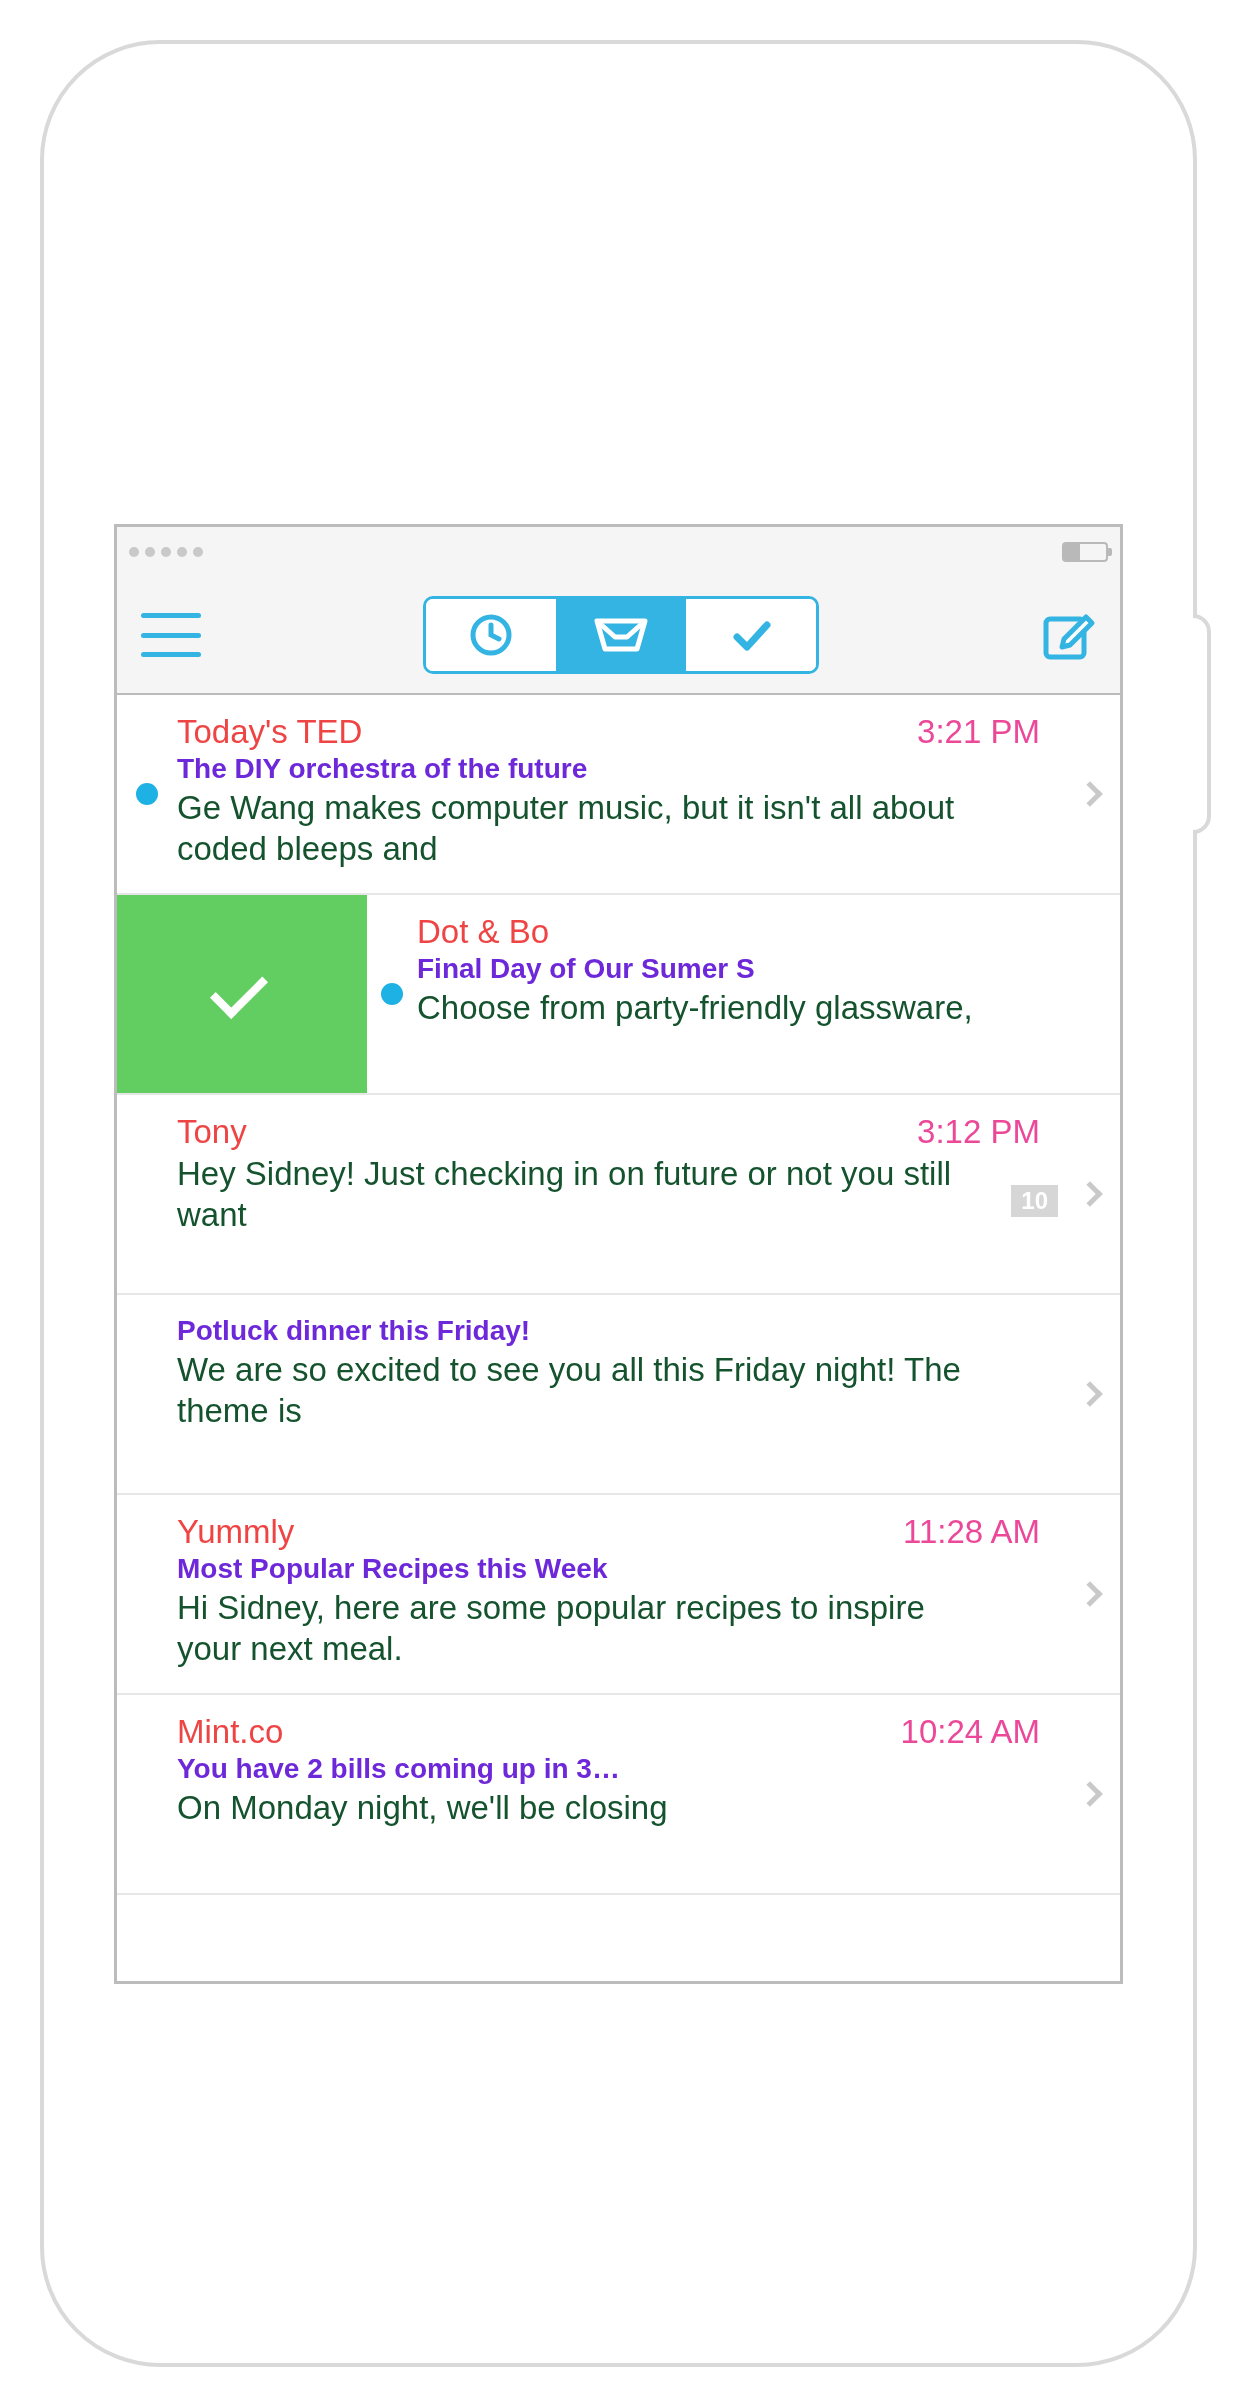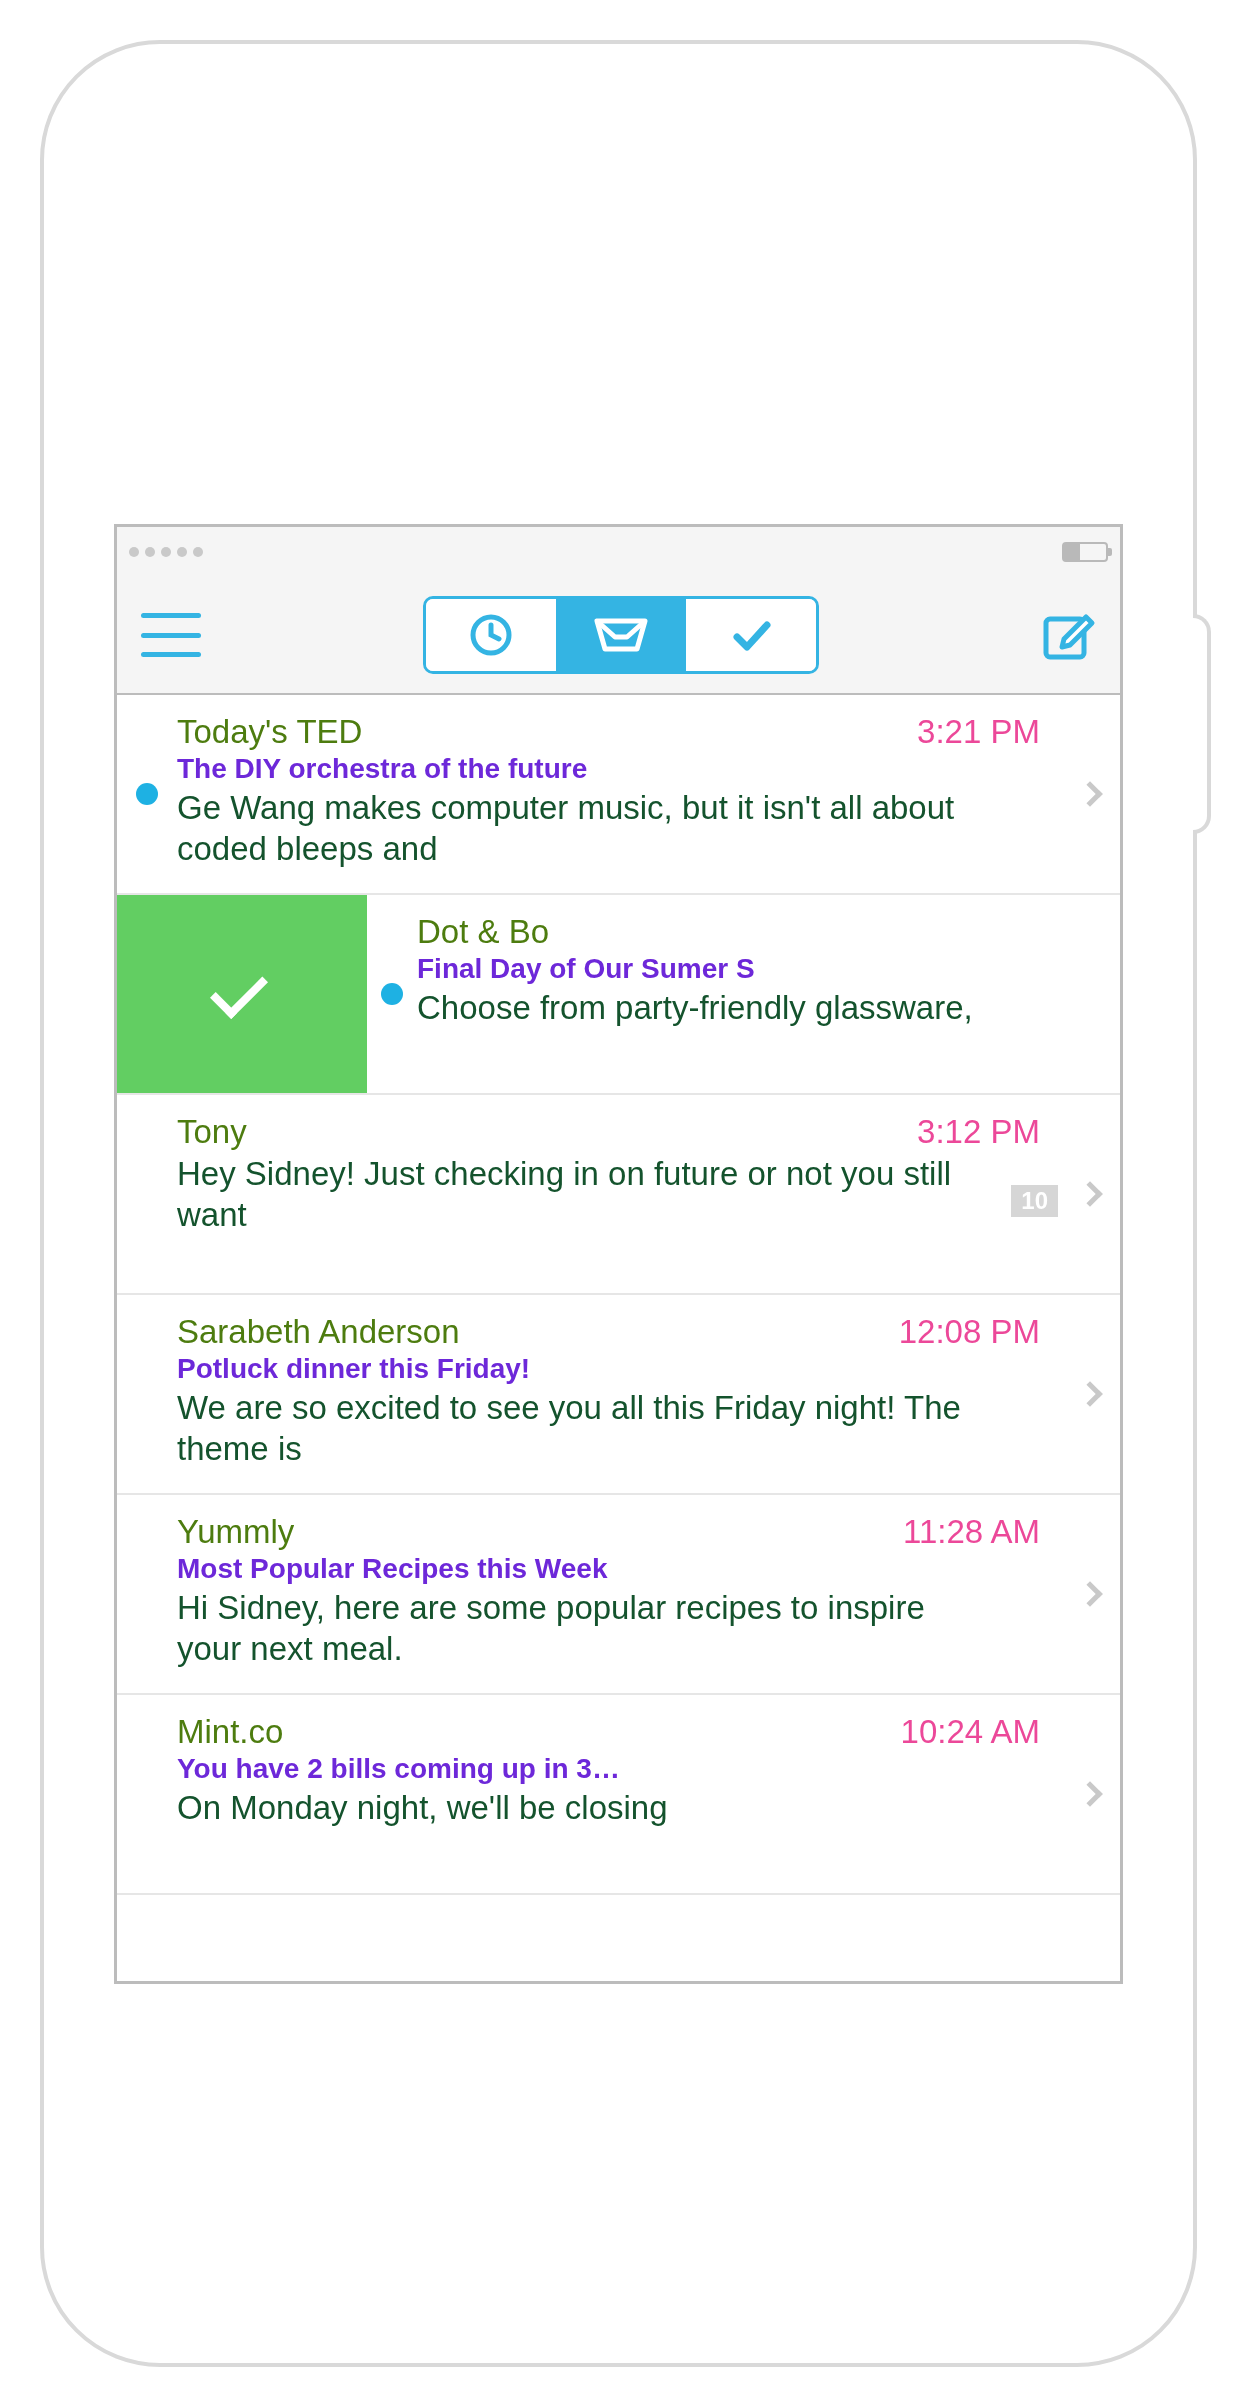--- a/index.html
+++ b/index.html
@@ -128,21 +128,21 @@
     padding: 18px 0 14px 0;
     min-width: 0;
   }
   .top-line {
     display: flex;
     align-items: baseline;
     padding-right: 20px;
   }
   .sender {
     font-size: 33px;
-    color: #4d7c0f;
+    color: #ef4444;
     font-weight: 400;
     white-space: nowrap;
     overflow: hidden;
   }
   .time {
     margin-left: auto;
     font-size: 33px;
     color: #ec4899;
     padding-left: 20px;
     white-space: nowrap;
@@ -320,24 +320,20 @@
         </div>
         <div class="badge">10</div>
         <div class="chevron-col">
           <div class="chevron"></div>
         </div>
       </div>
 
       <div class="row">
         <div class="dot-col"></div>
         <div class="content-col">
-          <div class="top-line">
-            <div class="sender">Sarabeth Anderson</div>
-            <div class="time">12:08 PM</div>
-          </div>
           <div class="subject">Potluck dinner this Friday!</div>
           <div class="preview">We are so excited to see you all this Friday night! The theme is</div>
         </div>
         <div class="chevron-col">
           <div class="chevron"></div>
         </div>
       </div>
 
       <div class="row">
         <div class="dot-col"></div>

